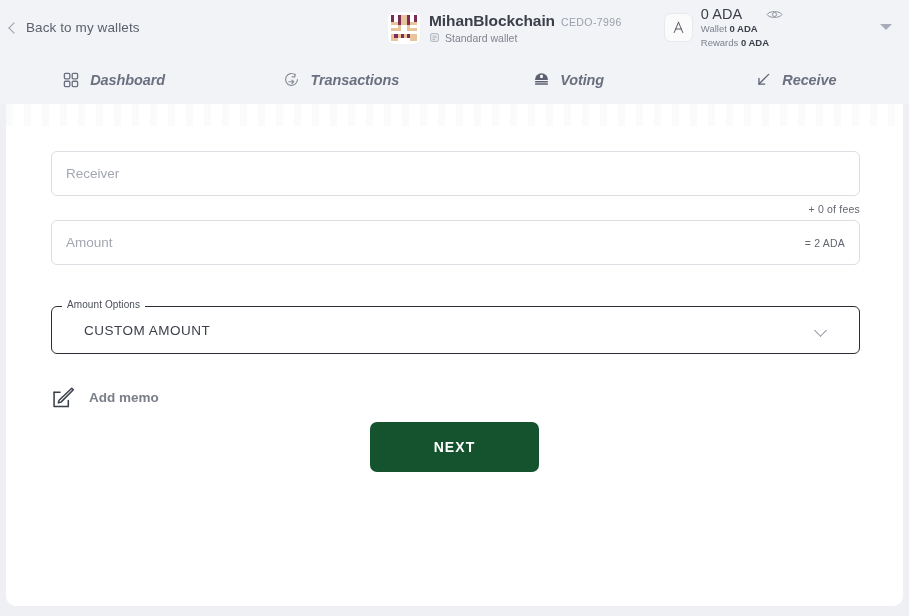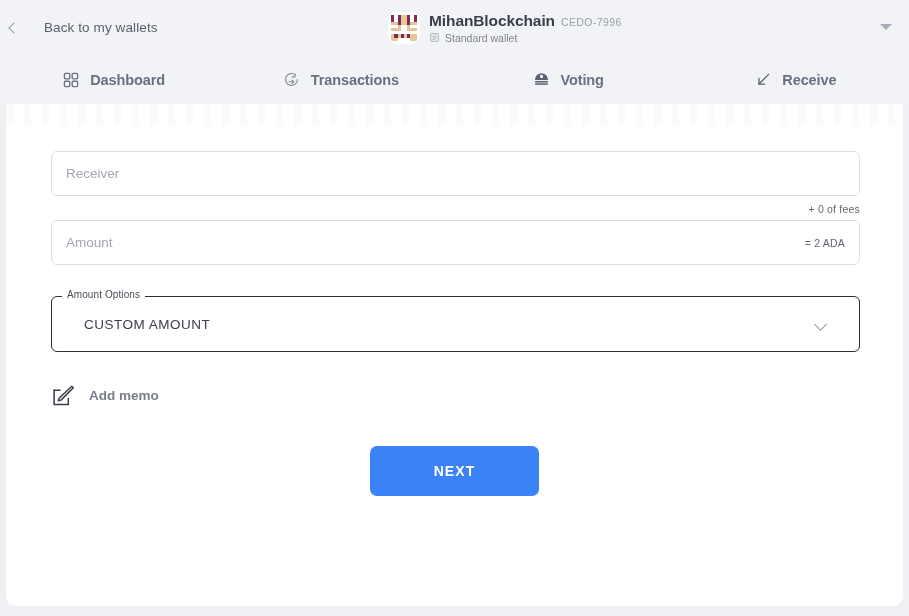--- a/index.html
+++ b/index.html
@@ -31,21 +31,21 @@
     width: 909px;
     height: 55px;
     background: #f2f3f6;
     display: flex;
     align-items: center;
   }
 
   .back-link {
     display: flex;
     align-items: center;
-    gap: 24px;
+    gap: 6px;
     padding-left: 6px;
     cursor: pointer;
     width: 380px;
   }
   .back-chevron {
     width: 14px; height: 14px;
     display: inline-block;
     position: relative;
     flex: 0 0 auto;
   }
@@ -149,20 +149,21 @@
   }
 
   
   .tabbar {
     position: absolute;
     top: 55px; left: 0;
     width: 909px;
     height: 49px;
     background: #f2f3f6;
     display: flex;
+    font-style: italic;
   }
   .tab {
     flex: 1 1 0;
     display: flex;
     align-items: center;
     justify-content: center;
     gap: 10px;
     font-size: 14.5px;
     font-weight: 700;
     color: #6b7080;
@@ -245,22 +246,22 @@
     font-size: 10.5px;
     color: #62666f;
     letter-spacing: .2px;
     margin: 7px 0 5px 0;
   }
 
   
   .select-wrap {
     position: relative;
     width: 809px;
-    height: 56px;
-    margin-top: 31px;
+    height: 48px;
+    margin-top: 41px;
   }
   .select-box {
     position: absolute;
     inset: 0;
     border: 1px solid #2d2f36;
     border-radius: 6px;
     display: flex;
     align-items: center;
     padding: 0 32px;
     cursor: pointer;
@@ -306,26 +307,26 @@
     cursor: pointer;
     width: 160px;
   }
   .memo-label {
     font-size: 13.5px;
     color: #7a7e89;
     font-weight: bold;
   }
 
   .next-btn {
-    margin-top: 38px;
+    margin-top: 12px;
     margin-left: 319px;
     width: 169px;
     height: 50px;
     border-radius: 7px;
-    background: #3b82f6;
+    background: #14532d;
     color: #ffffff;
     border: none;
     font-family: "Liberation Sans", sans-serif;
     font-size: 14px;
     font-weight: 700;
     letter-spacing: 1.1px;
     display: flex;
     align-items: center;
     justify-content: center;
     cursor: default;
@@ -372,20 +373,44 @@
             <rect x="2.5" y="2.5" width="11" height="11" rx="1.3" fill="none" stroke="#9aa0ab" stroke-width="1.2"></rect>
             <line x1="5" y1="6" x2="11" y2="6" stroke="#9aa0ab" stroke-width="1.1"></line>
             <line x1="5" y1="8.5" x2="11" y2="8.5" stroke="#9aa0ab" stroke-width="1.1"></line>
             <line x1="5" y1="11" x2="9" y2="11" stroke="#9aa0ab" stroke-width="1.1"></line>
           </svg>
           <span class="wallet-sub">Standard wallet</span>
         </div>
       </div>
     </div>
 
+    <div class="balance-block">
+      <div class="ada-badge">
+        <svg width="15" height="15" viewBox="0 0 16 16">
+          <path d="M8 2.4 L3.4 13.4 M8 2.4 L12.6 13.4 M4.9 9.6 L11.1 9.6" stroke="#44474f" stroke-width="0.95" fill="none" stroke-linecap="round"></path>
+        </svg>
+      </div>
+      <div class="balance-text">
+        <div class="balance-main-row">
+          <span class="balance-main">0 ADA</span>
+          <svg width="17" height="13" viewBox="0 0 20 14">
+            <path d="M1.2 7 C4 2.4 16 2.4 18.8 7 C16 11.6 4 11.6 1.2 7 Z" fill="none" stroke="#8a8e99" stroke-width="1.1"></path>
+            <circle cx="10" cy="7" r="2.4" fill="none" stroke="#8a8e99" stroke-width="1.1"></circle>
+          </svg>
+        </div>
+        <div class="balance-line">
+          <span>Wallet</span>
+          <b>0 ADA</b>
+        </div>
+        <div class="balance-line">
+          <span>Rewards</span>
+          <b>0 ADA</b>
+        </div>
+      </div>
+    </div>
 
     <div class="header-caret"></div>
   </div>
 
   <div class="tabbar">
 
     <div class="tab">
       <span class="tab-icon">
         <svg width="16" height="16" viewBox="0 0 16 16">
           <rect x="1.4" y="1.4" width="5.4" height="5.4" rx="1" fill="none" stroke="#6b7080" stroke-width="1.35"></rect>

